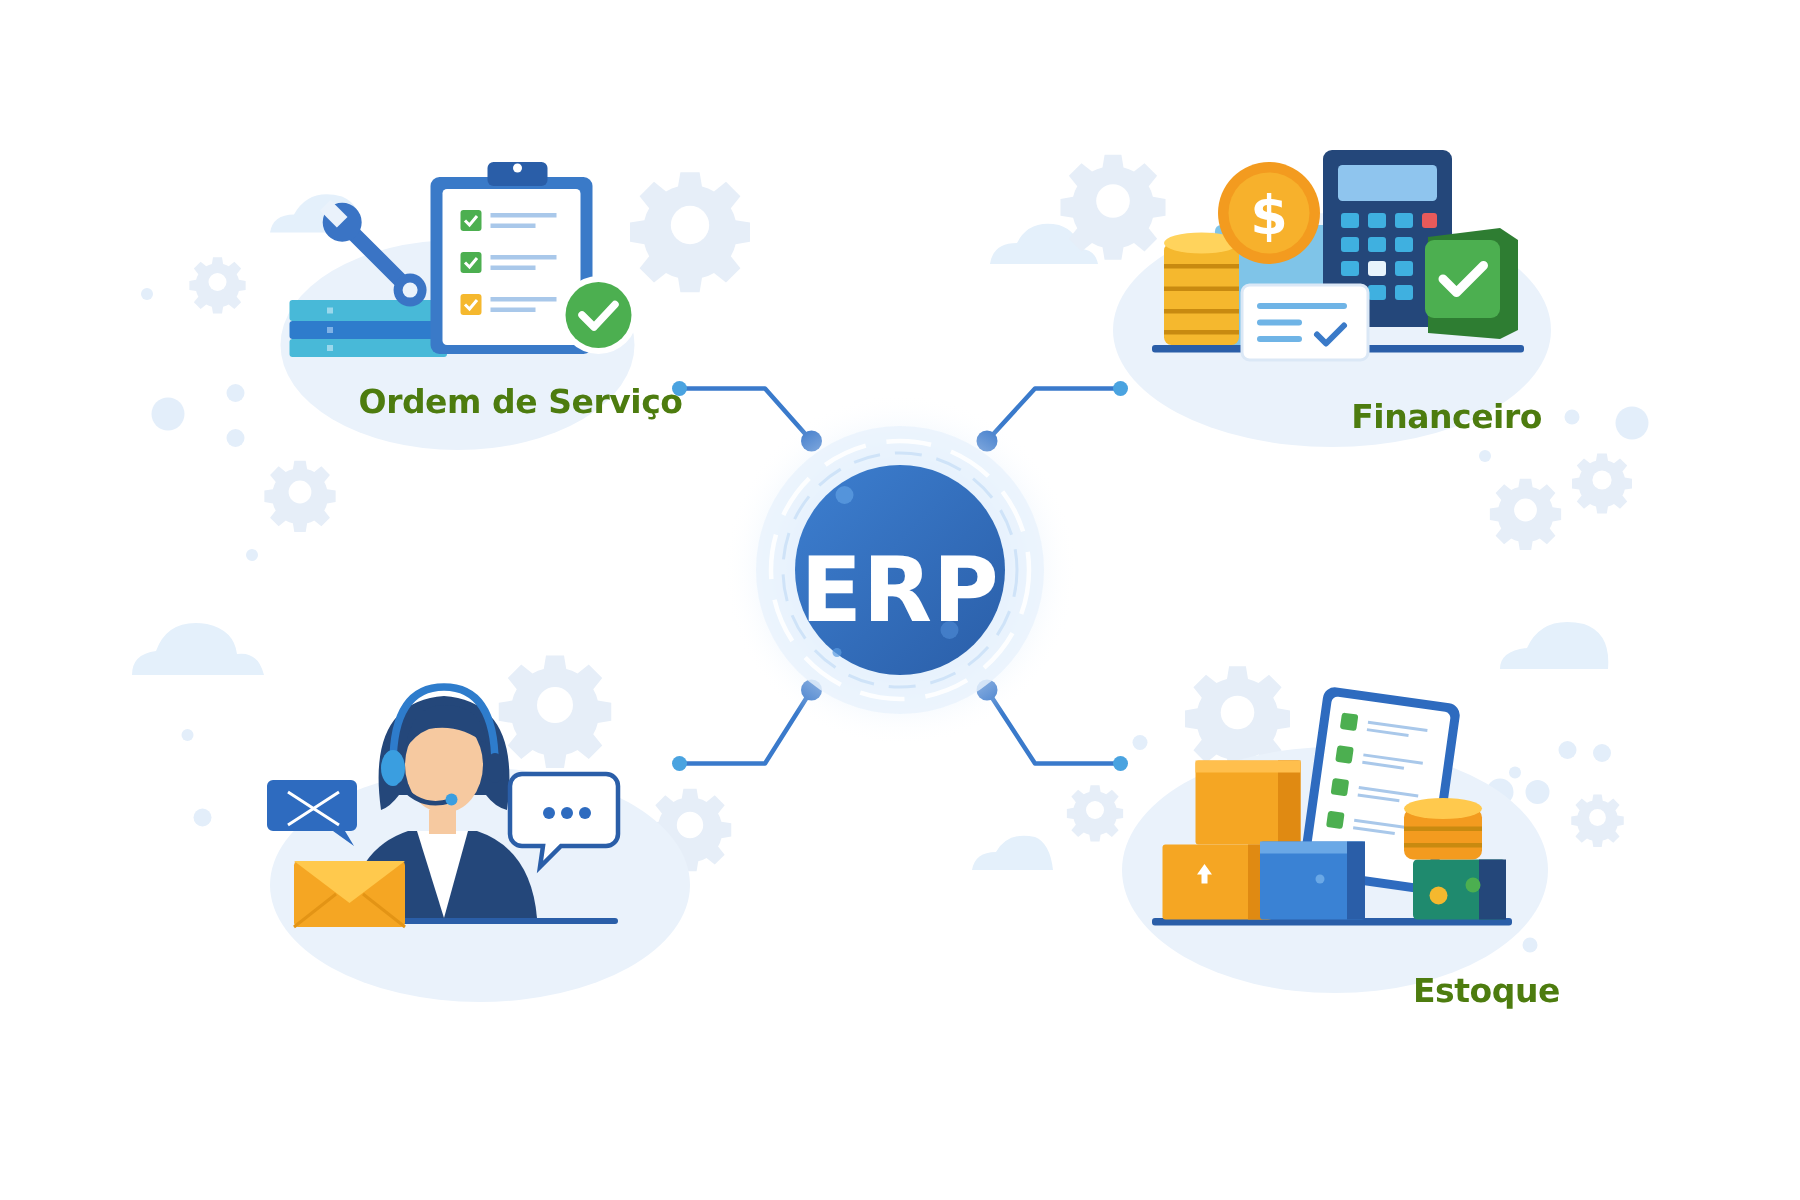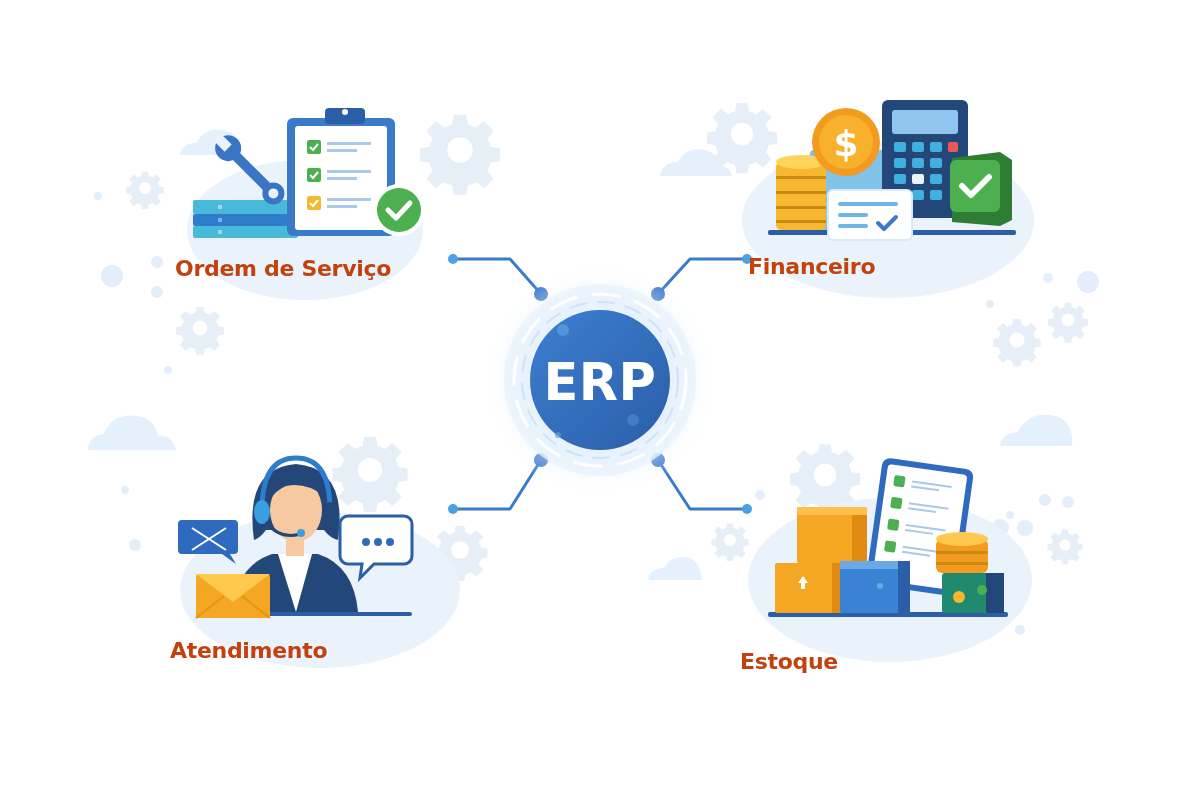--- a/index.html
+++ b/index.html
@@ -14,38 +14,38 @@
   .module {
     position: absolute;
     width: 280px; height: 200px;
   }
   .module-blob {
     position: absolute; left: 0; top: 0;
   }
   .module-label {
     position: absolute;
     left: 0; width: 100%;
-    text-align: left;
+    text-align: right;
     font-weight: bold;
     font-size: 22px;
-    color: #c2410c;
+    color: #4d7c0f;
     letter-spacing: -0.3px;
   }
   .hub {
     position: absolute;
     left: 480px; top: 260px; width: 240px; height: 240px;
   }
   .hub-label {
     position: absolute;
-    left: 0; top: 4px; width: 240px; height: 240px;
+    left: 0; top: 16px; width: 240px; height: 240px;
     display: flex; align-items: center; justify-content: center;
     color: #ffffff;
     font-family: "DejaVu Sans", sans-serif;
     font-weight: bold;
-    font-size: 51px;
+    font-size: 60px;
     letter-spacing: 0.5px;
     margin-top: -2px;
   }
 </style>
 </head>
 <body>
 
 <div class="stage">
 
   <svg class="bg-layer" width="1200" height="800" viewBox="0 0 1200 800">
@@ -251,21 +251,21 @@
       <path d="M214,68 l48,-6 l12,8 v60 l-12,6 l-48,-4 z" fill="#2e7d32"></path>
       <rect x="212" y="70" width="50" height="52" rx="6" fill="#4caf50"></rect>
       <path d="M224,96 l9,9 l18,-18" stroke="#fff" stroke-width="6" fill="none" stroke-linecap="round" stroke-linejoin="round"></path>
 
       <rect x="90" y="100" width="84" height="50" rx="5" fill="#ffffff" stroke="#dbe8f6" stroke-width="2"></rect>
       <rect x="100" y="112" width="60" height="4" rx="2" fill="#6fb4e6"></rect>
       <rect x="100" y="123" width="30" height="4" rx="2" fill="#6fb4e6"></rect>
       <rect x="100" y="134" width="30" height="4" rx="2" fill="#6fb4e6"></rect>
       <path d="M140,133 l6,6 l12,-12" stroke="#3a7ac8" stroke-width="4" fill="none" stroke-linecap="round" stroke-linejoin="round"></path>
     </svg>
-    <div class="module-label" style="left:10px; top:164px;">Financeiro</div>
+    <div class="module-label" style="left:10px; top:176px;">Financeiro</div>
   </div>
 
   <div class="module" style="left:170px; top:440px; width:300px; height:240px;">
     <svg class="module-blob" width="300" height="240" viewBox="0 0 300 240">
       <ellipse cx="150" cy="150" rx="140" ry="78" fill="#eaf2fb"></ellipse>
 
       <rect x="40" y="172" width="202" height="4" rx="2" fill="#2a5ea8"></rect>
 
       <path d="M62,172 q4,-46 40,-58 l46,0 q36,12 40,58 z" fill="#24477a"></path>
       <path d="M108,114 l18,58 l16,-58 z" fill="#ffffff"></path>
@@ -288,21 +288,20 @@
 
       <path d="M178,76 h56 a8,8 0 0 1 8,8 v32 a8,8 0 0 1 -8,8 h-30 l-14,14 l2,-14 h-14 a8,8 0 0 1 -8,-8 v-32 a8,8 0 0 1 8,-8 z" fill="#ffffff" stroke="#2a5ea8" stroke-width="3"></path>
       <circle cx="196" cy="102" r="4" fill="#2e6bbf"></circle>
       <circle cx="208" cy="102" r="4" fill="#2e6bbf"></circle>
       <circle cx="220" cy="102" r="4" fill="#2e6bbf"></circle>
 
       <rect x="26" y="134" width="74" height="44" rx="3" fill="#f5a623"></rect>
       <path d="M26,134 l37,28 l37,-28" fill="#ffc94d"></path>
       <path d="M26,178 l28,-22 M100,178 l-28,-22" stroke="#e39415" stroke-width="2"></path>
     </svg>
-    <div class="module-label" style="top:198px;">Atendimento</div>
   </div>
 
   <div class="module" style="left:740px; top:455px; width:300px; height:230px;">
     <svg class="module-blob" width="300" height="230" viewBox="0 0 300 230">
       <ellipse cx="150" cy="125" rx="142" ry="82" fill="#eaf2fb"></ellipse>
 
       <g transform="rotate(8 180 70)">
         <rect x="134" y="8" width="92" height="128" rx="8" fill="#2e6bbf"></rect>
         <rect x="140" y="14" width="80" height="116" rx="4" fill="#ffffff"></rect>
         <g fill="#4caf50">

